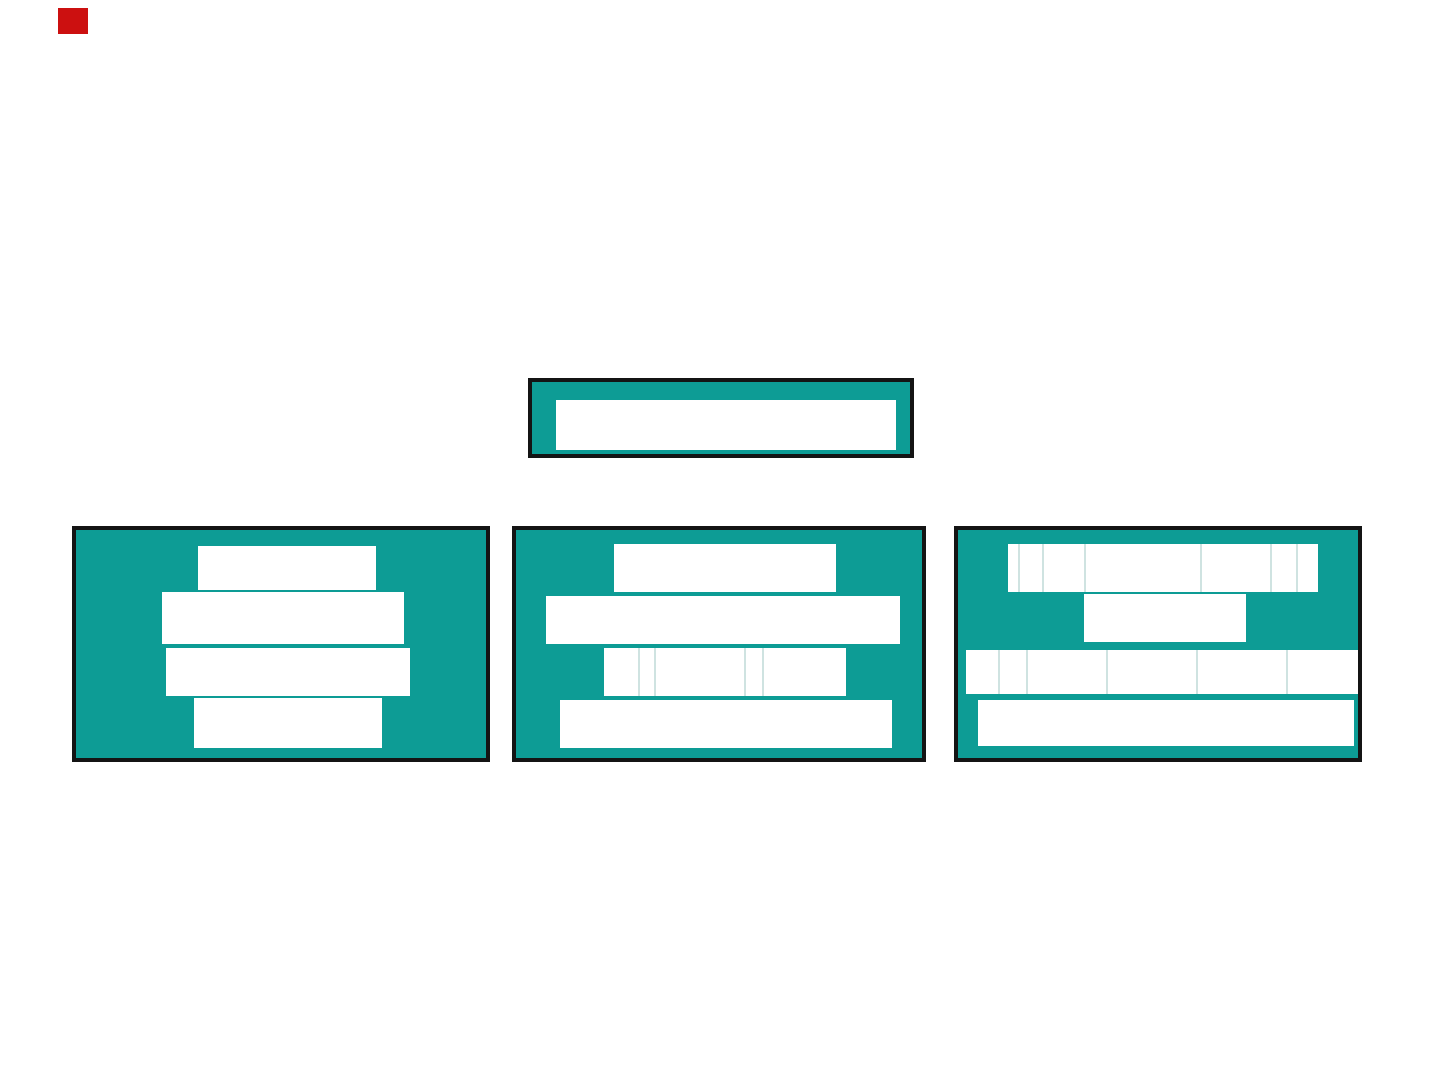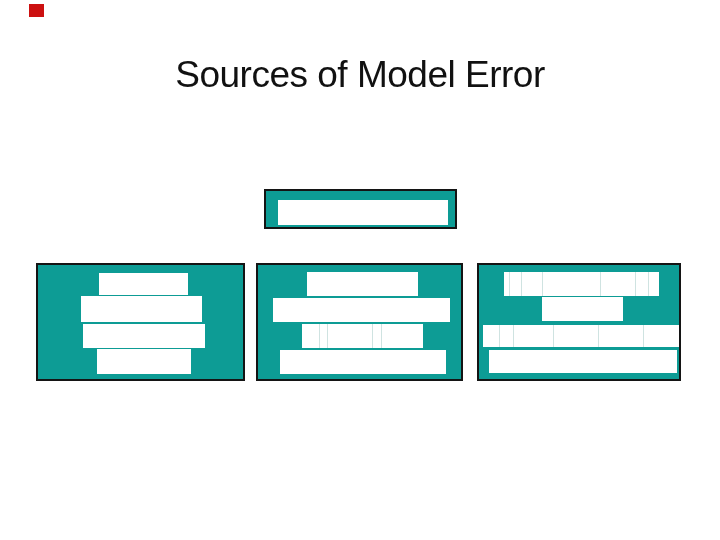--- a/index.html
+++ b/index.html
@@ -29,21 +29,20 @@
   .sep {
     position:absolute; top:0; bottom:0; width:1px;
     background: var(--separator-color, #cfe3e1);
   }
 </style>
 </head>
 <body>
 
 <div class="slide">
   <div class="red-mark" style="left: 29px; top: 4px; width: 15px; height: 13px; background: rgb(204, 16, 16);"></div>
-  <h1 class="title">Sources of Model Error</h1>
   <div id="diagram">
       <div class="tbox" style="left: 264px; top: 189px; width: 193px; height: 40px;">
         <div class="row" style="left: 12px; top: 9px; width: 170px; height: 25px;"></div>
       </div>
       <div class="tbox" style="left: 36px; top: 263px; width: 209px; height: 118px;">
         <div class="row" style="left: 61px; top: 8px; width: 89px; height: 22px;"></div>
         <div class="row" style="left: 43px; top: 31px; width: 121px; height: 26px;"></div>
         <div class="row" style="left: 45px; top: 59px; width: 122px; height: 24px;"></div>
         <div class="row" style="left: 59px; top: 84px; width: 94px; height: 25px;"></div>
       </div>

